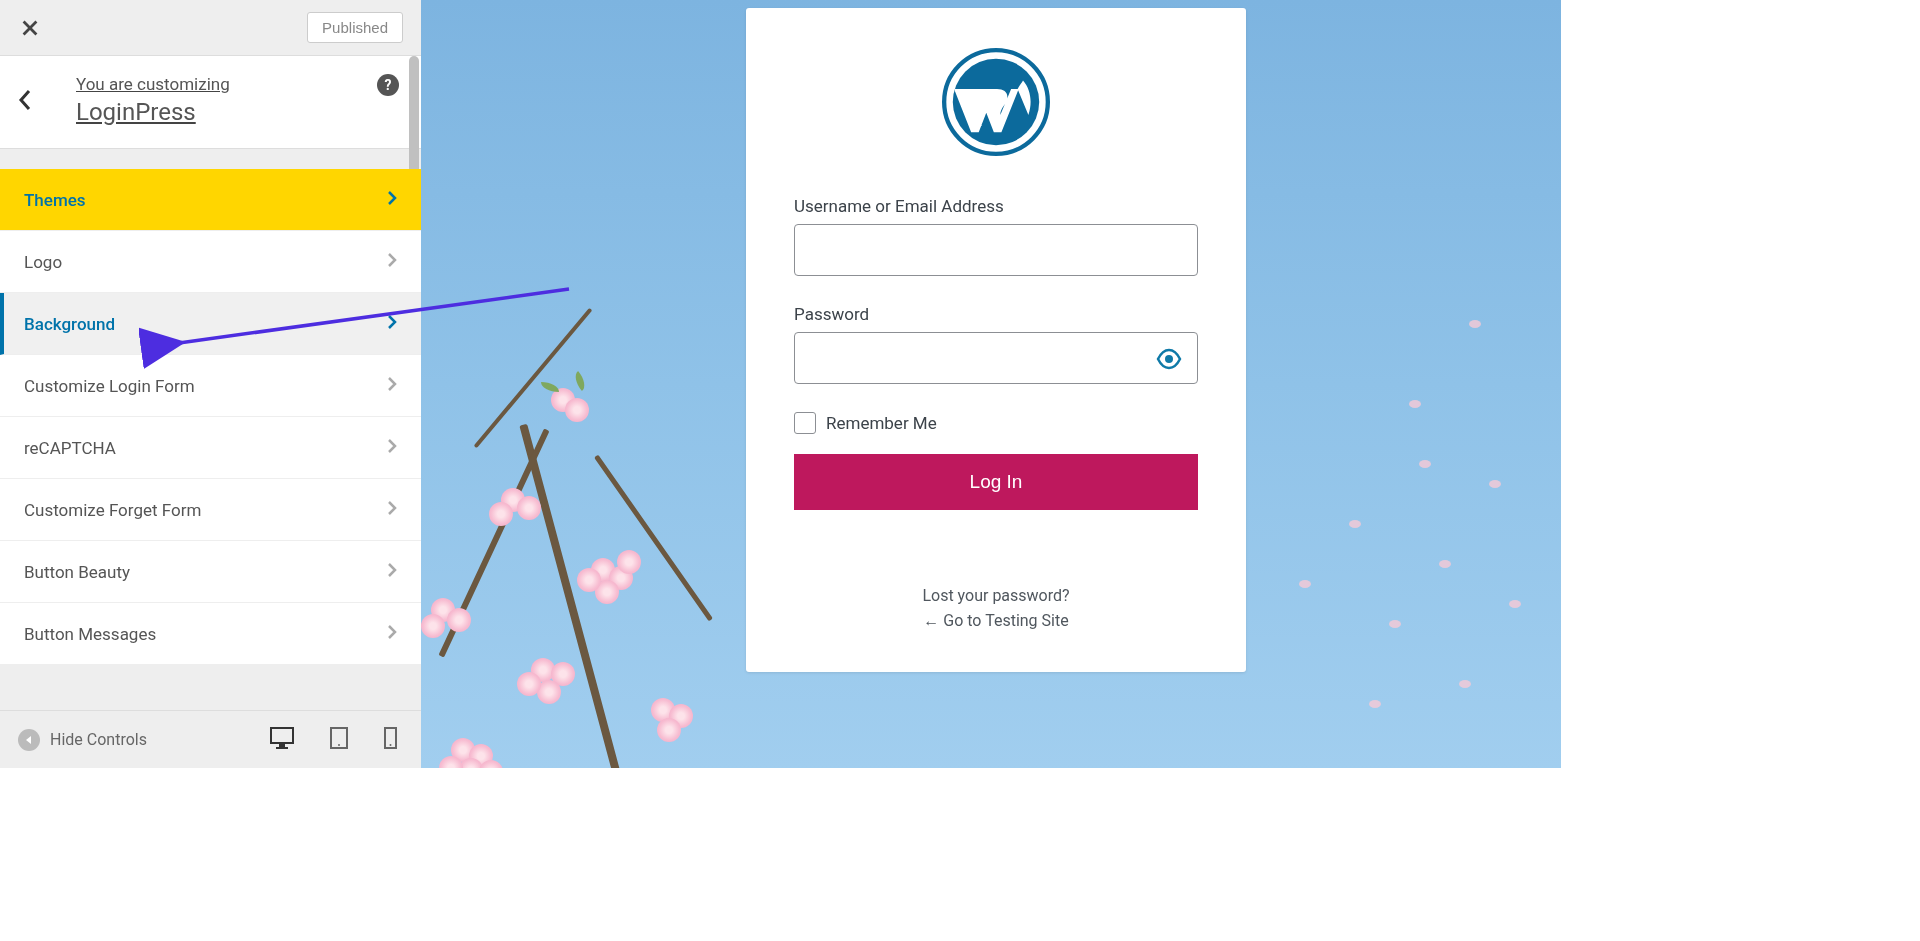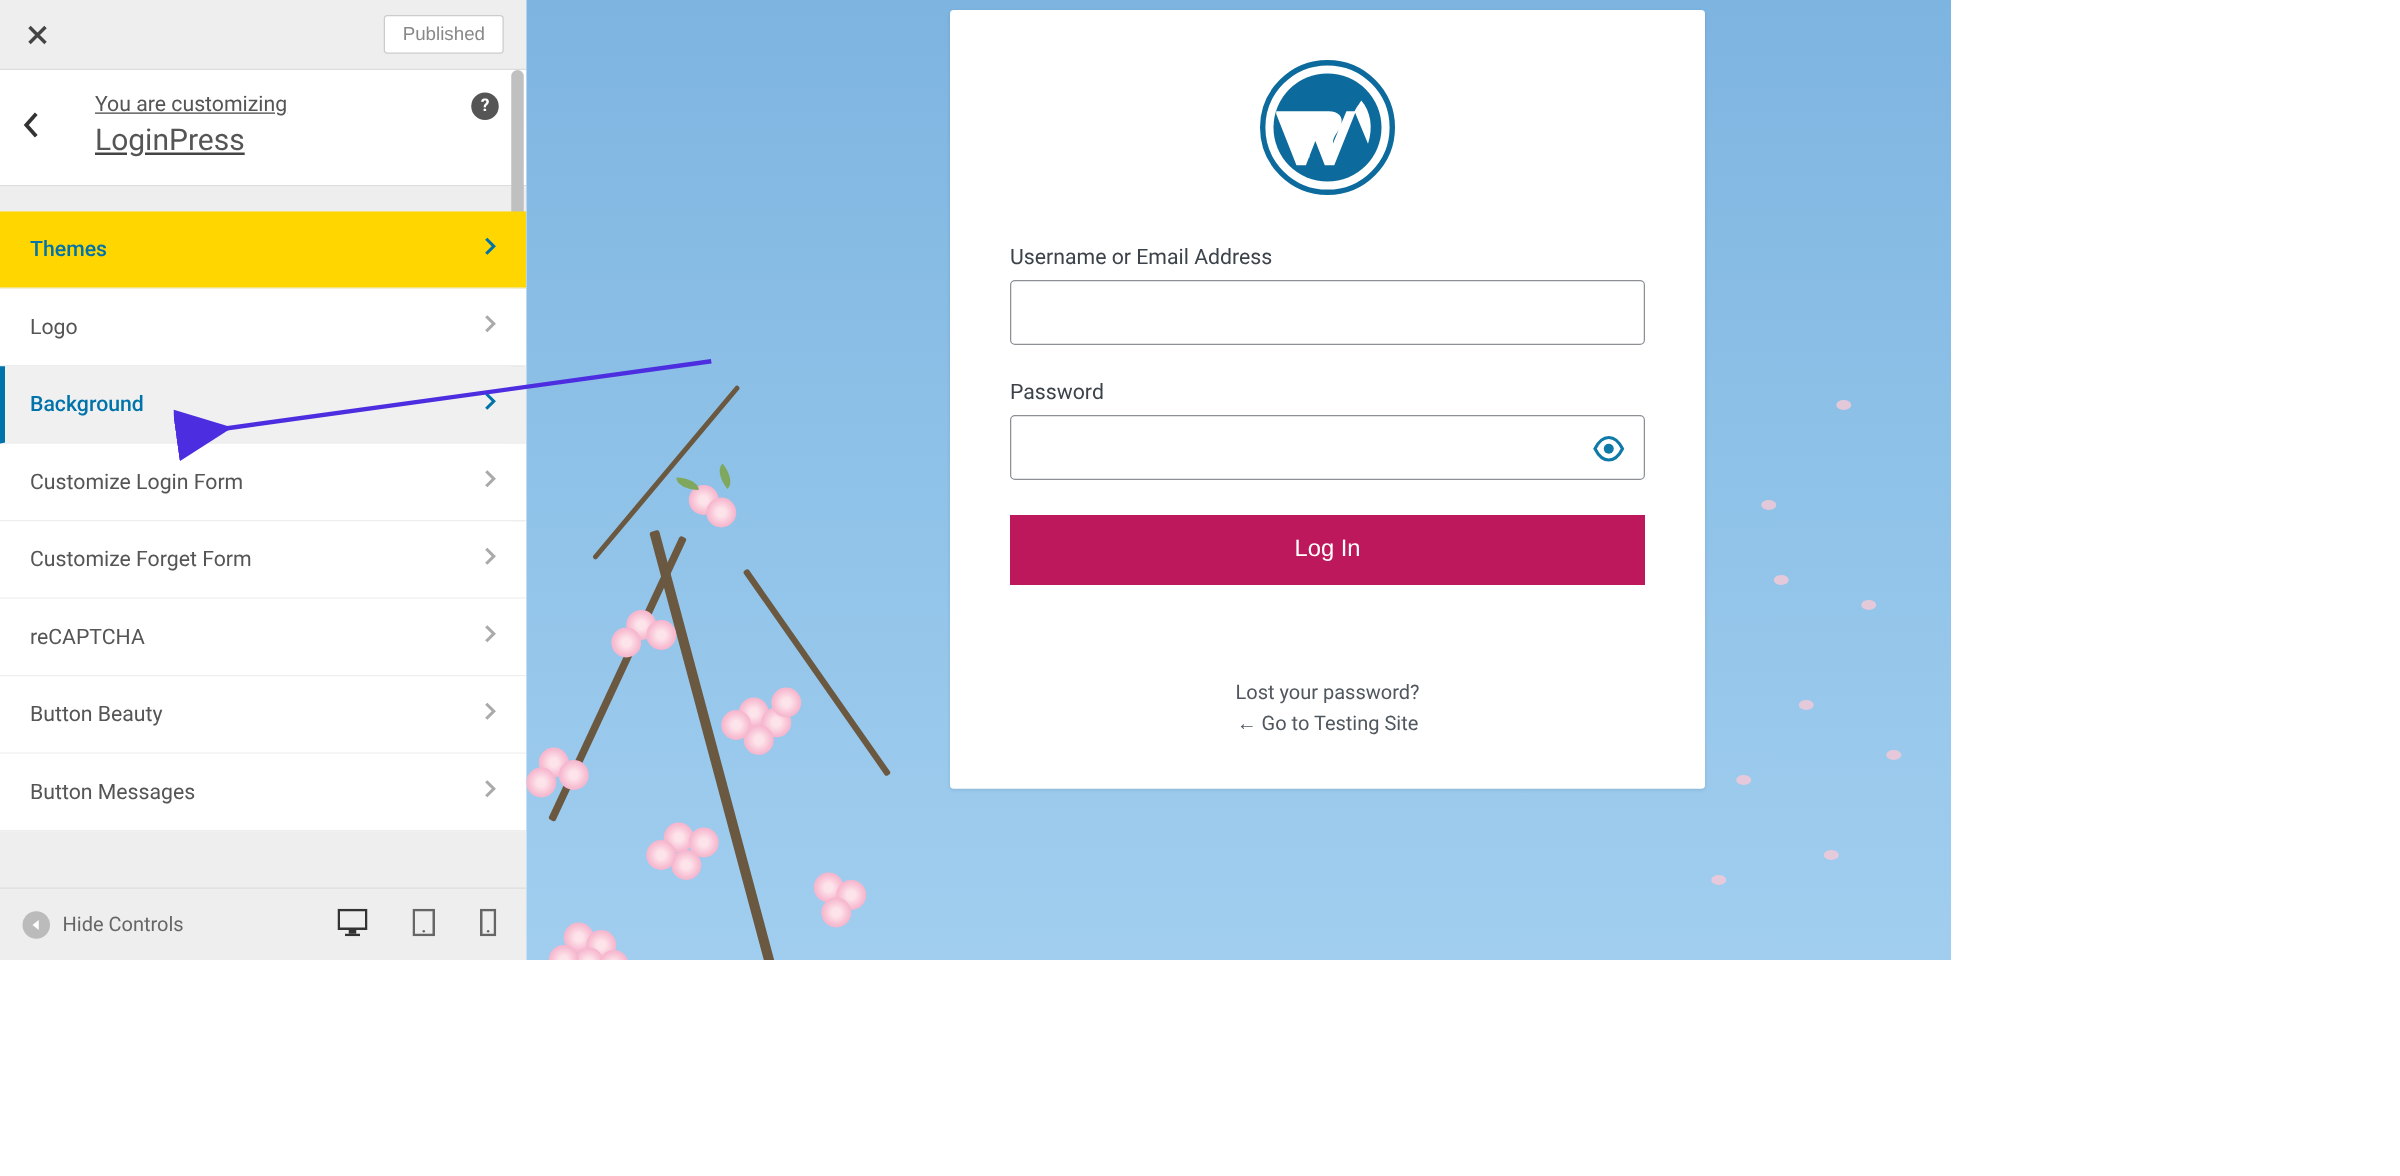--- a/index.html
+++ b/index.html
@@ -222,22 +222,22 @@
       width: 12px; height: 8px;
       background: #f7c9d6;
       border-radius: 50%;
       opacity: 0.8;
     }
     
     
     .login-box {
       position: absolute;
       top: 8px;
-      left: 339px;
-      width: 604px;
+      left: 325px;
+      width: 500px;
       background: #fff;
       padding: 40px 48px 42px;
       border-radius: 3px;
       box-shadow: 0 1px 3px rgba(0,0,0,0.1);
     }
     .wp-logo { display: flex; justify-content: center; margin-bottom: 40px; }
     .wp-logo svg { width: 108px; height: 108px; }
     .form-label {
       font-size: 17px;
       color: #3c434a;
@@ -355,27 +355,27 @@
             <path d="M2 2 L8 8 L2 14" stroke="#0073aa" stroke-width="2.5" fill="none"></path>
           </svg></span>
     </div>
     <div class="menu-item">
       <span>Customize Login Form</span>
       <span class="chevron"><svg viewBox="0 0 10 16">
             <path d="M2 2 L8 8 L2 14" stroke="#aaa" stroke-width="2.5" fill="none"></path>
           </svg></span>
     </div>
     <div class="menu-item">
+      <span>reCAPTCHA</span>
+      <span class="chevron"><svg viewBox="0 0 10 16">
+            <path d="M2 2 L8 8 L2 14" stroke="#aaa" stroke-width="2.5" fill="none"></path>
+          </svg></span>
+    </div>
+    <div class="menu-item">
       <span>Customize Forget Form</span>
-      <span class="chevron"><svg viewBox="0 0 10 16">
-            <path d="M2 2 L8 8 L2 14" stroke="#aaa" stroke-width="2.5" fill="none"></path>
-          </svg></span>
-    </div>
-    <div class="menu-item">
-      <span>reCAPTCHA</span>
       <span class="chevron"><svg viewBox="0 0 10 16">
             <path d="M2 2 L8 8 L2 14" stroke="#aaa" stroke-width="2.5" fill="none"></path>
           </svg></span>
     </div>
     <div class="menu-item">
       <span>Button Beauty</span>
       <span class="chevron"><svg viewBox="0 0 10 16">
             <path d="M2 2 L8 8 L2 14" stroke="#aaa" stroke-width="2.5" fill="none"></path>
           </svg></span>
     </div>
@@ -510,20 +510,24 @@
     <div class="pwd-wrap">
       <input type="password" class="form-input" style="">
       <div class="eye-icon">
         <svg viewBox="0 0 26 26">
             <path d="M2 13 C5 7 9 4 13 4 C17 4 21 7 24 13 C21 19 17 22 13 22 C9 22 5 19 2 13 Z" fill="none" stroke="#0f7aa8" stroke-width="2.5"></path>
             <circle cx="13" cy="13" r="4" fill="#0f7aa8"></circle>
           </svg>
       </div>
     </div>
     
+    <div class="remember-wrap">
+      <div class="checkbox"></div>
+      <span class="remember-label">Remember Me</span>
+    </div>
     
     <button class="login-btn">Log In</button>
     
     <div class="login-links">
       <a class="login-link">Lost your password?</a>
       <a class="login-link" style="margin-bottom:0;">← Go to Testing Site</a>
     </div>
   </div>
 </div>
 

